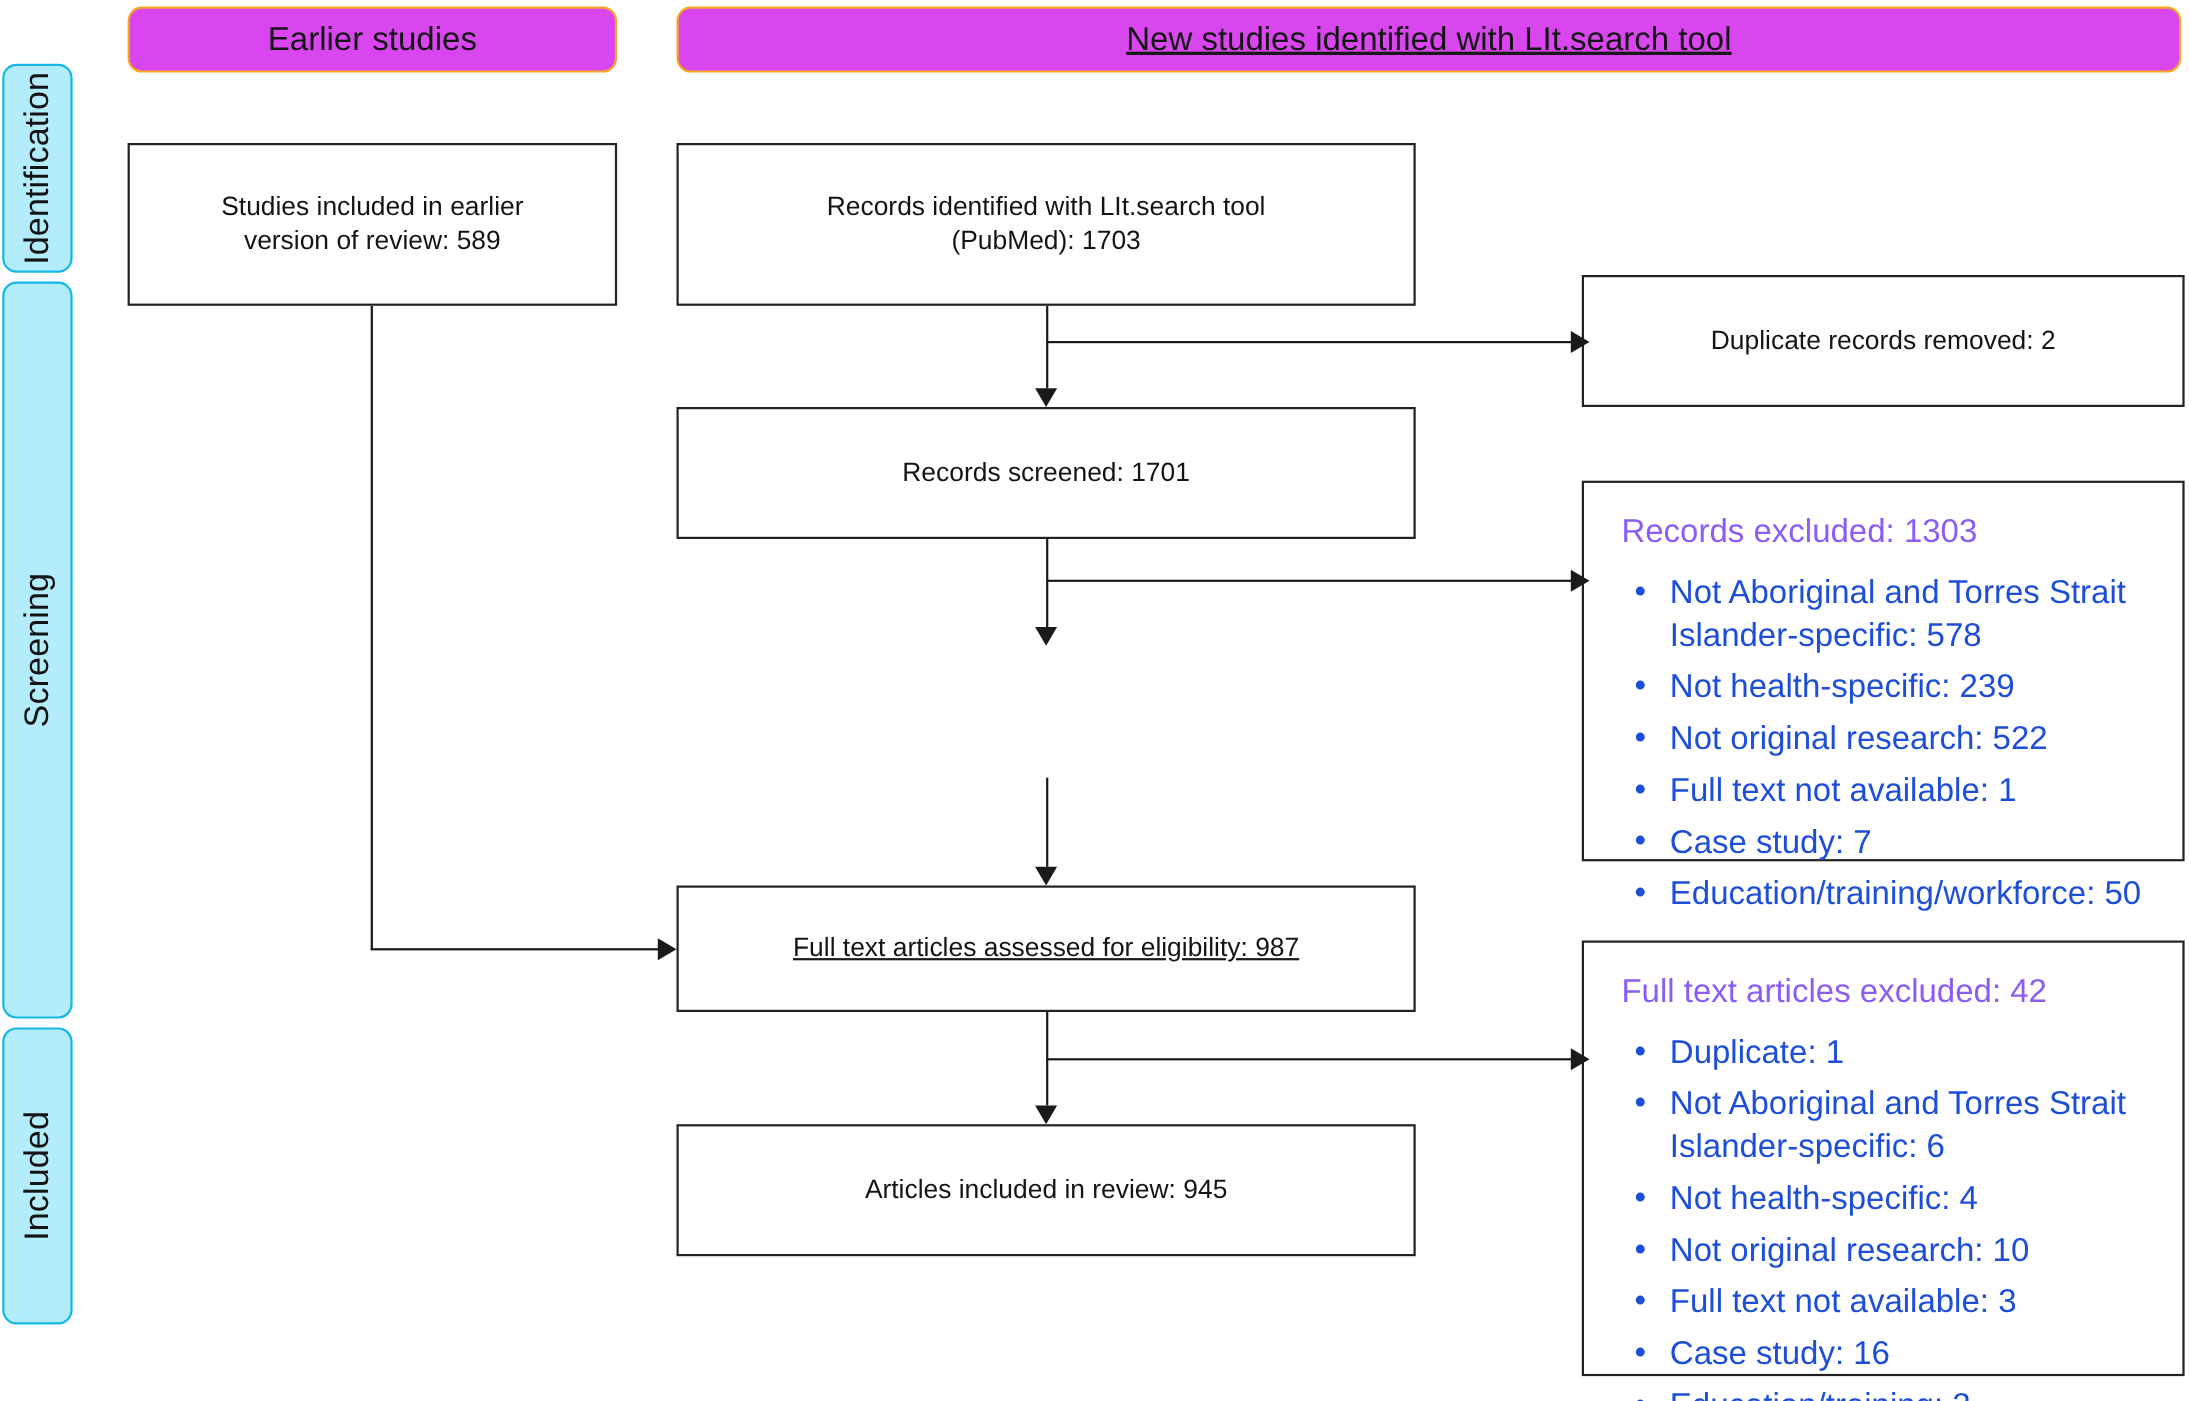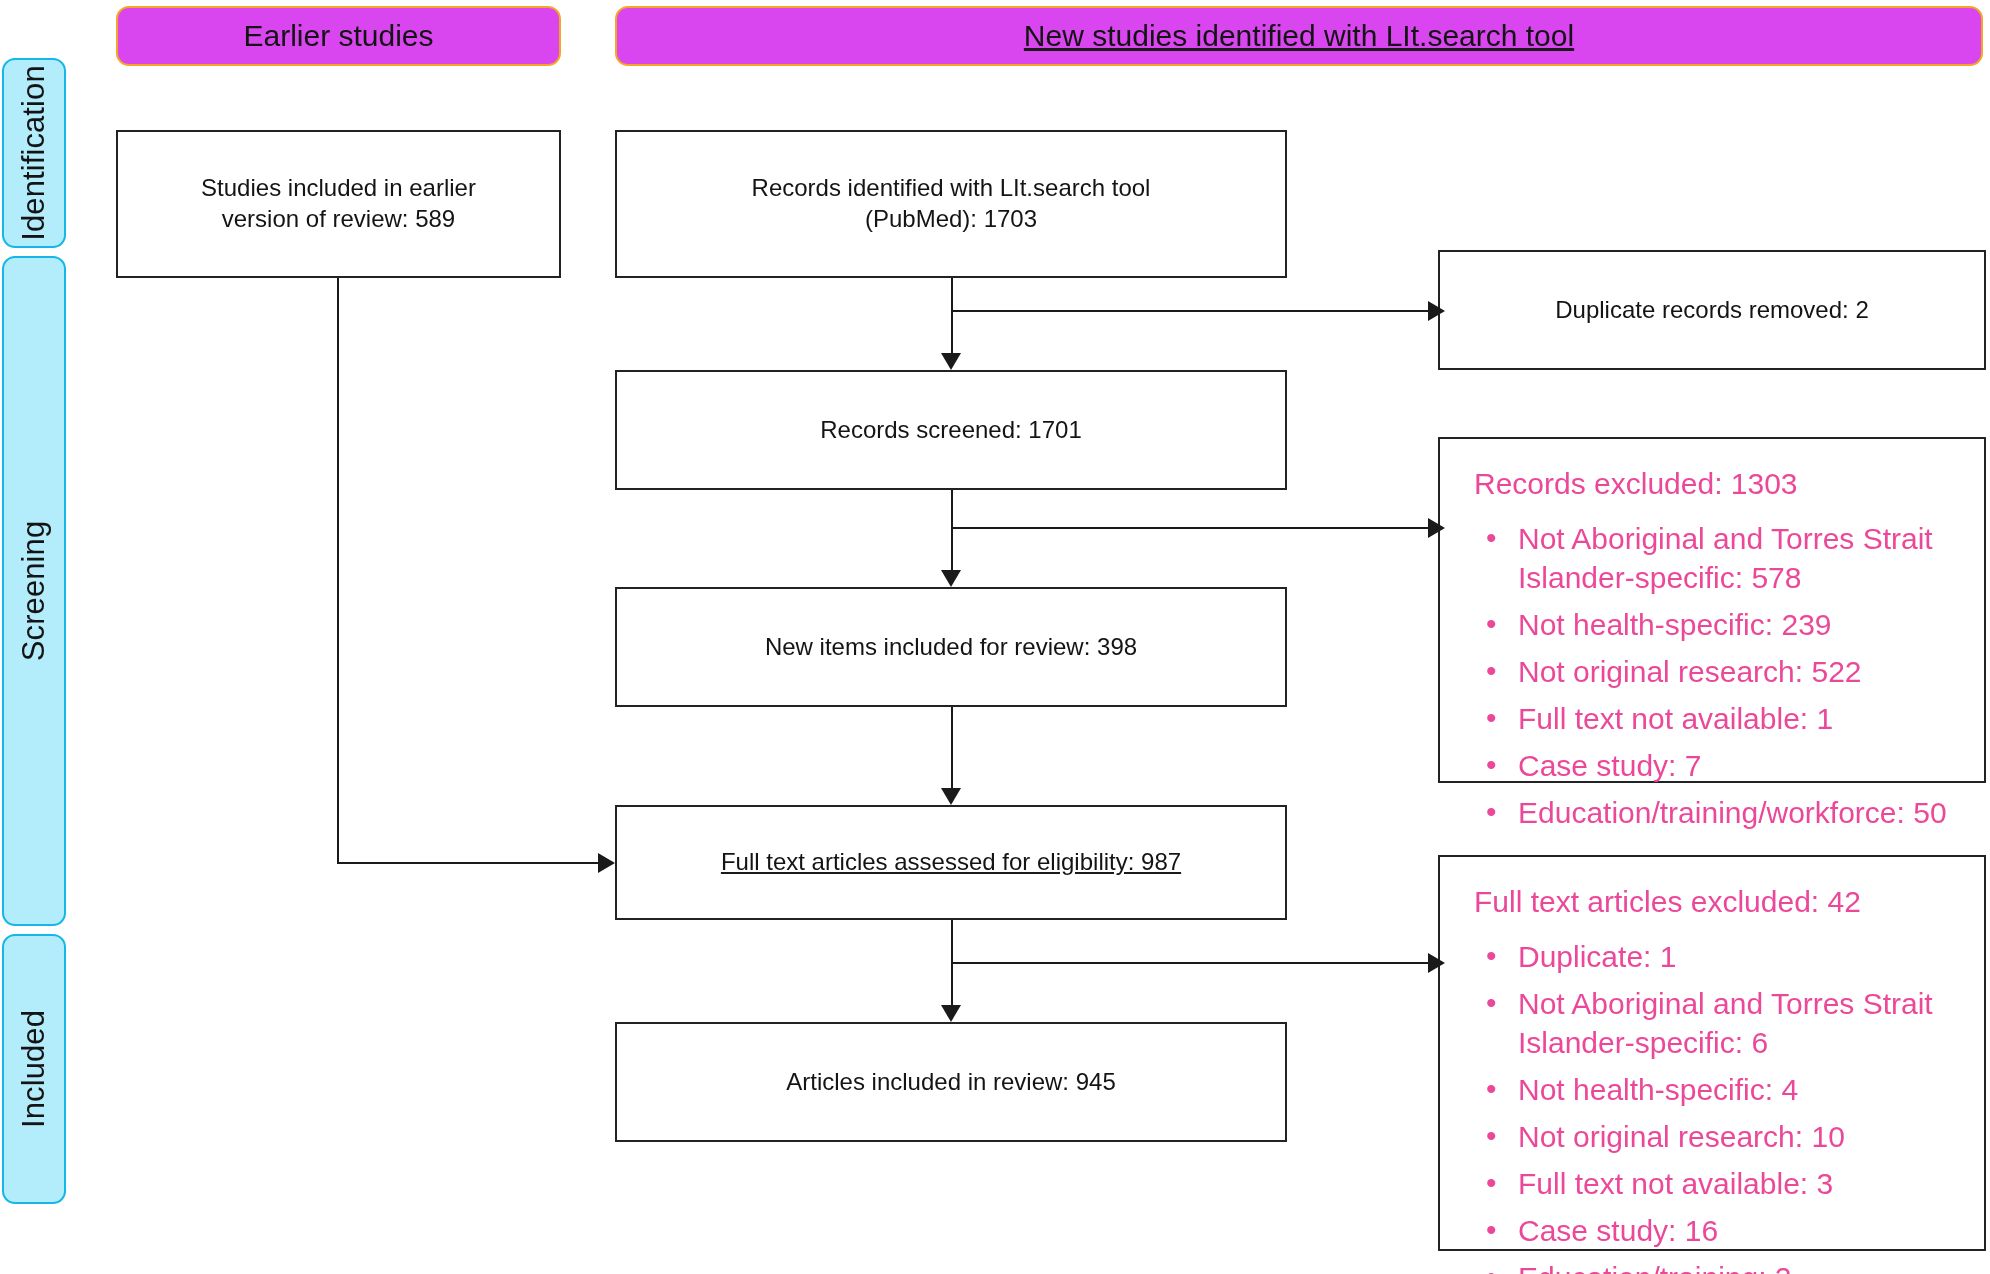--- a/index.html
+++ b/index.html
@@ -81,33 +81,33 @@
   .xbox {
     position: absolute;
     background: #ffffff;
     border: 2.5px solid #222222;
     box-sizing: border-box;
     padding: 26px 22px 22px 34px;
   }
   .xbox-title {
     font-size: 30px;
     line-height: 1.25;
-    color: #ec4899;
+    color: #8b5cf6;
     margin: 0 0 16px 0;
   }
   .xbox-list {
     list-style: none;
     margin: 0;
     padding: 0;
   }
   .xbox-list li {
     position: relative;
     font-size: 30px;
     line-height: 1.3;
-    color: #ec4899;
+    color: #1d4ed8;
     padding-left: 44px;
     margin-bottom: 8px;
   }
   .xbox-list li::before {
     content: "\2022";
     position: absolute;
     left: 12px;
     top: -1px;
     font-size: 30px;
     line-height: 1.3;
@@ -177,23 +177,20 @@
   </div>
 
   <div class="pbox" style="left:1438px; top:250px; width:548px; height:120px;">
     <span class="pbox-label">Duplicate records removed: 2</span>
   </div>
 
   <div class="pbox" style="left:615px; top:370px; width:672px; height:120px;">
     <span class="pbox-label">Records screened:  1701</span>
   </div>
 
-  <div class="pbox" style="left:615px; top:587px; width:672px; height:120px;">
-    <span class="pbox-label">New items included for review: 398</span>
-  </div>
 
   <div class="pbox" style="left:615px; top:805px; width:672px; height:115px;text-decoration:underline;">
     <span class="pbox-label">Full text articles assessed for eligibility: 987</span>
   </div>
 
   <div class="pbox" style="left:615px; top:1022px; width:672px; height:120px;">
     <span class="pbox-label">Articles included in review: 945</span>
   </div>
 
   <div class="xbox" style="left:1438px; top:437px; width:548px; height:346px;">

